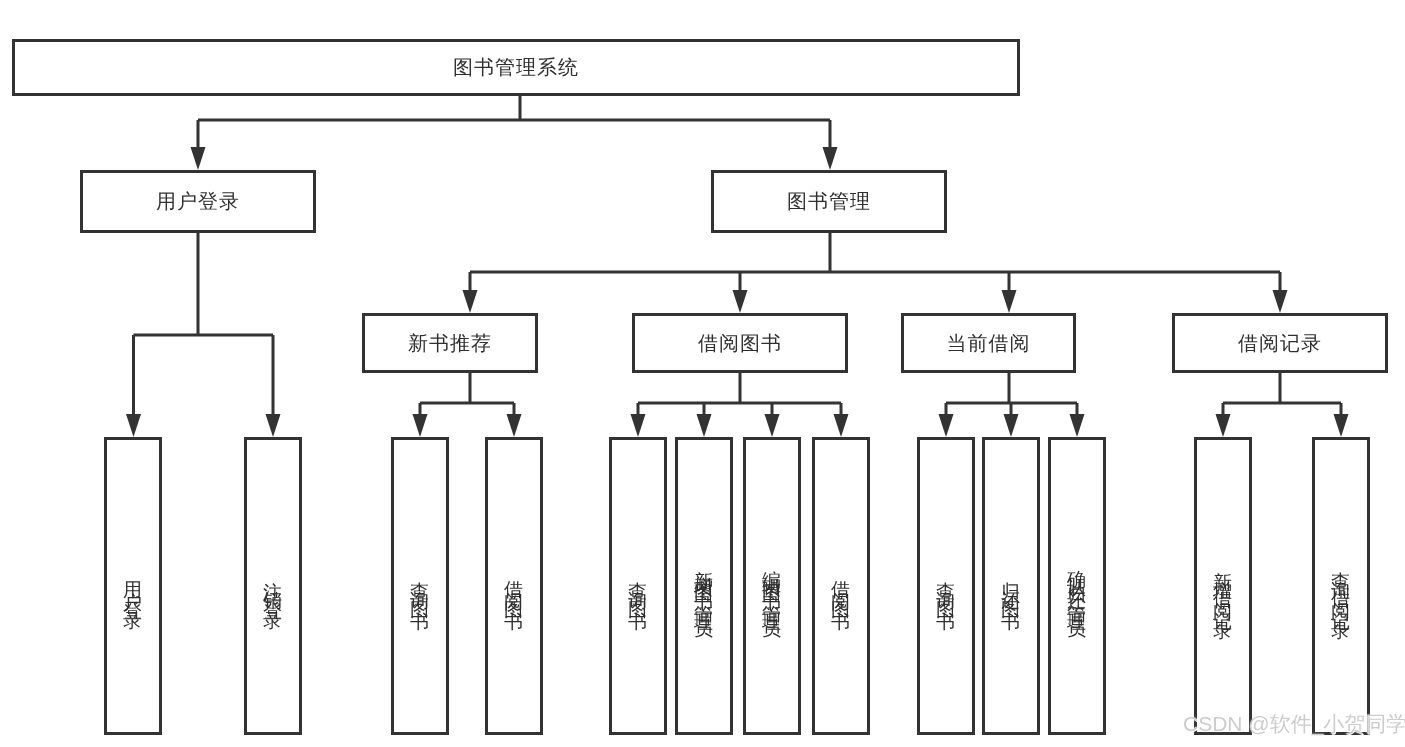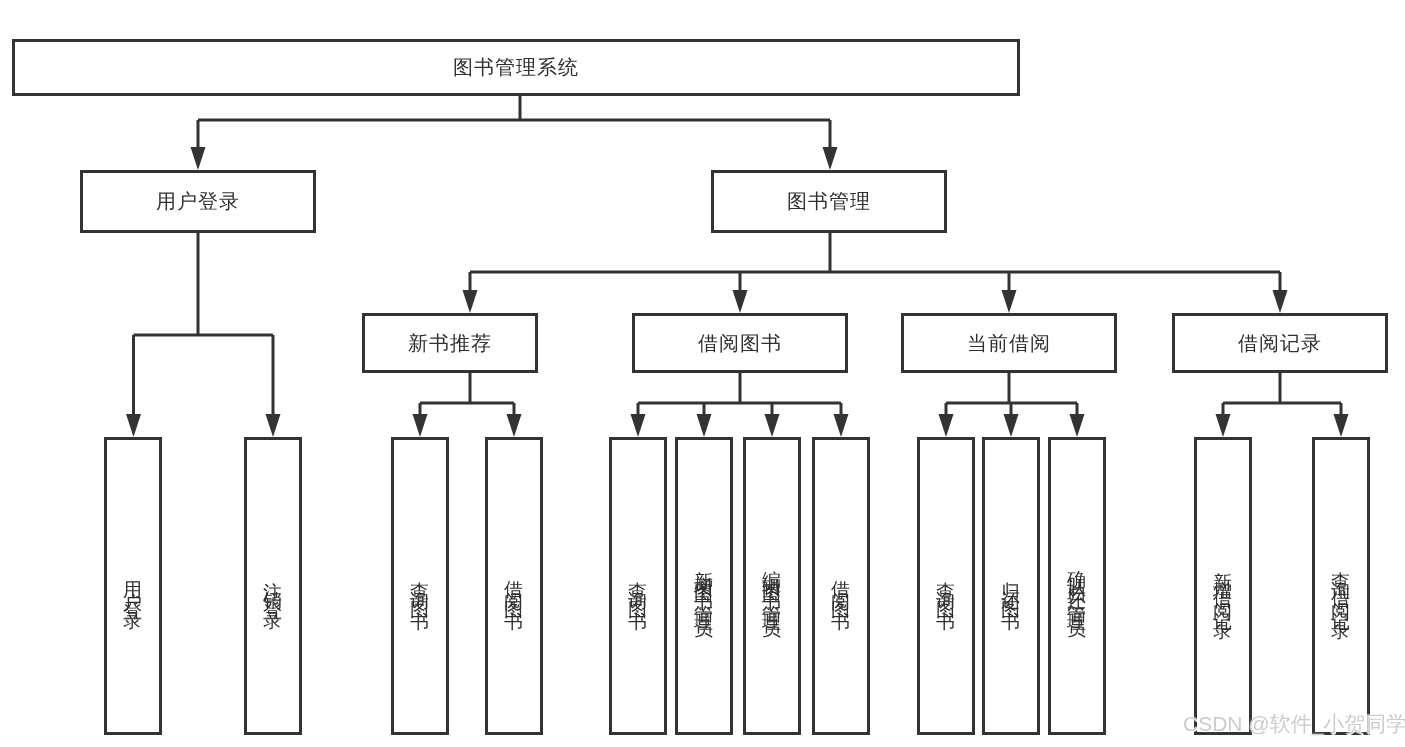--- a/index.html
+++ b/index.html
@@ -121,21 +121,21 @@
   <div class="node hbox" style="left:711px; top:170px; width:236px; height:63px;">
     <span>图书管理</span>
   </div>
 
   <div class="node hbox" style="left:362px; top:313px; width:176px; height:60px;">
     <span>新书推荐</span>
   </div>
   <div class="node hbox" style="left:632px; top:313px; width:216px; height:60px;">
     <span>借阅图书</span>
   </div>
-  <div class="node hbox" style="left:901px; top:313px; width:216px; height:60px;align-items:center;">
+  <div class="node hbox" style="left:901px; top:313px; width:175px; height:60px;align-items:center;">
     <span>当前借阅</span>
   </div>
   <div class="node hbox" style="left:1172px; top:313px; width:216px; height:60px;align-items:center;">
     <span>借阅记录</span>
   </div>
 
   <div class="node vbox" style="left:104px;">
     <span>用户登录</span>
   </div>
   <div class="node vbox" style="left:244px;">

